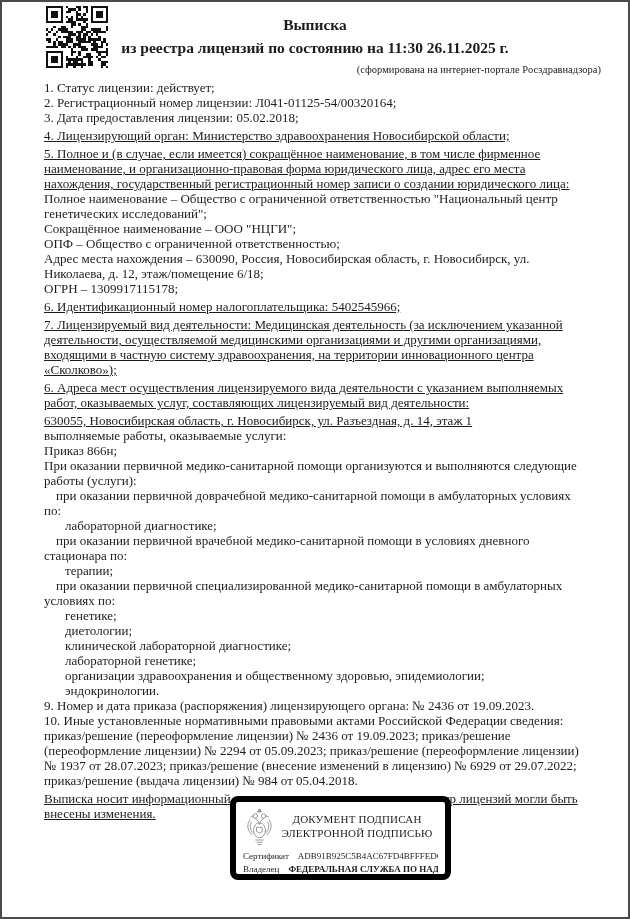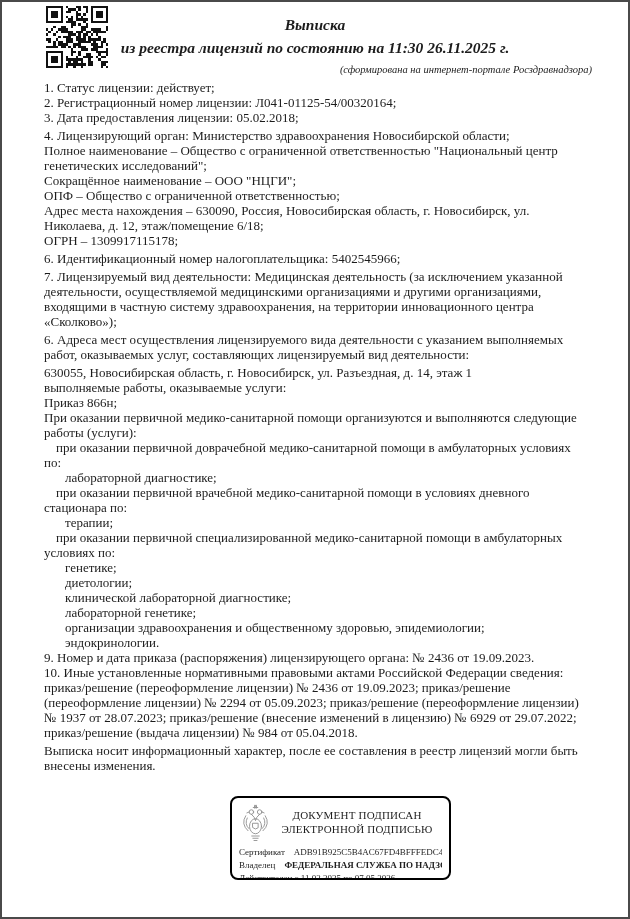--- a/index.html
+++ b/index.html
@@ -11,40 +11,40 @@
     border:2px solid #4a4a4a;
     overflow:hidden;
     font-family:"Liberation Serif","DejaVu Serif",serif;
     color:#1c1c1c;
   }
   .qr {
     position:absolute; left:44px; top:4px;
     width:62px; height:62px;
   }
   .qr svg { width:100%; height:100%; display:block; }
-  .header { padding-top:11px;font-style:italic; }
+  .header { padding-top:11px; }
   .title-line {
     text-align:center; font-weight:bold; font-size:15.5px; line-height:23px;
   }
   .formed-note {
     text-align:right; font-size:10.5px; line-height:13px;
-    padding-right:36px; margin-top:4px; color:#222;
+    padding-right:27px; margin-top:4px; color:#222;
   }
   .doc-body {
     padding:4px 38px 0 42px;
     font-size:13px; line-height:15px;
   }
   .doc-body p.line { text-indent:0; }
   .doc-body p.in1 { text-indent:12px; }
   .doc-body p.in2 { text-indent:21px; }
-  .doc-body p.gap { margin-top:3px; }
+  .doc-body p.gap { margin-top:3px;text-decoration:underline; }
   .stamp {
     position:absolute; left:228px; top:794px;
     width:221px; height:84px;
-    border:2px solid #000000; border-radius:8px;
+    border:6px solid #000000; border-radius:8px;
     background:#ffffff;
     padding:5px 7px 4px 7px;
     overflow:hidden;
   }
   .stamp-head { display:flex; align-items:center; }
   .eagle { width:33px; height:39px; flex:0 0 auto; }
   .stamp-title {
     flex:1; text-align:center;
     font-size:11px; line-height:13.5px; letter-spacing:0.2px;
     color:#1e1e1e;
@@ -72,20 +72,21 @@
     <div class="title-line">Выписка</div>
     <div class="title-line">из реестра лицензий по состоянию на 11:30 26.11.2025 г.</div>
     <div class="formed-note">(сформирована на интернет-портале Росздравнадзора)</div>
   </div>
 
   <div class="doc-body" id="doc-body">
       <p class="line">1. Статус лицензии: действует;</p>
       <p class="line">2. Регистрационный номер лицензии: Л041-01125-54/00320164;</p>
       <p class="line">3. Дата предоставления лицензии: 05.02.2018;</p>
       <p class="line gap">4. Лицензирующий орган: Министерство здравоохранения Новосибирской области;</p>
+      <p class="line gap">5. Полное и (в случае, если имеется) сокращённое наименование, в том числе фирменное наименование, и организационно-правовая форма юридического лица, адрес его места нахождения, государственный регистрационный номер записи о создании юридического лица:</p>
       <p class="line">Полное наименование – Общество с ограниченной ответственностью "Национальный центр генетических исследований";</p>
       <p class="line">Сокращённое наименование – ООО "НЦГИ";</p>
       <p class="line">ОПФ – Общество с ограниченной ответственностью;</p>
       <p class="line">Адрес места нахождения – 630090, Россия, Новосибирская область, г. Новосибирск, ул. Николаева, д. 12, этаж/помещение 6/18;</p>
       <p class="line">ОГРН – 1309917115178;</p>
       <p class="line gap">6. Идентификационный номер налогоплательщика: 5402545966;</p>
       <p class="line gap">7. Лицензируемый вид деятельности: Медицинская деятельность (за исключением указанной деятельности, осуществляемой медицинскими организациями и другими организациями, входящими в частную систему здравоохранения, на территории инновационного центра «Сколково»);</p>
       <p class="line gap">6. Адреса мест осуществления лицензируемого вида деятельности с указанием выполняемых работ, оказываемых услуг, составляющих лицензируемый вид деятельности:</p>
       <p class="line gap">630055, Новосибирская область, г. Новосибирск, ул. Разъездная, д. 14, этаж 1</p>
       <p class="line">выполняемые работы, оказываемые услуги:</p>

